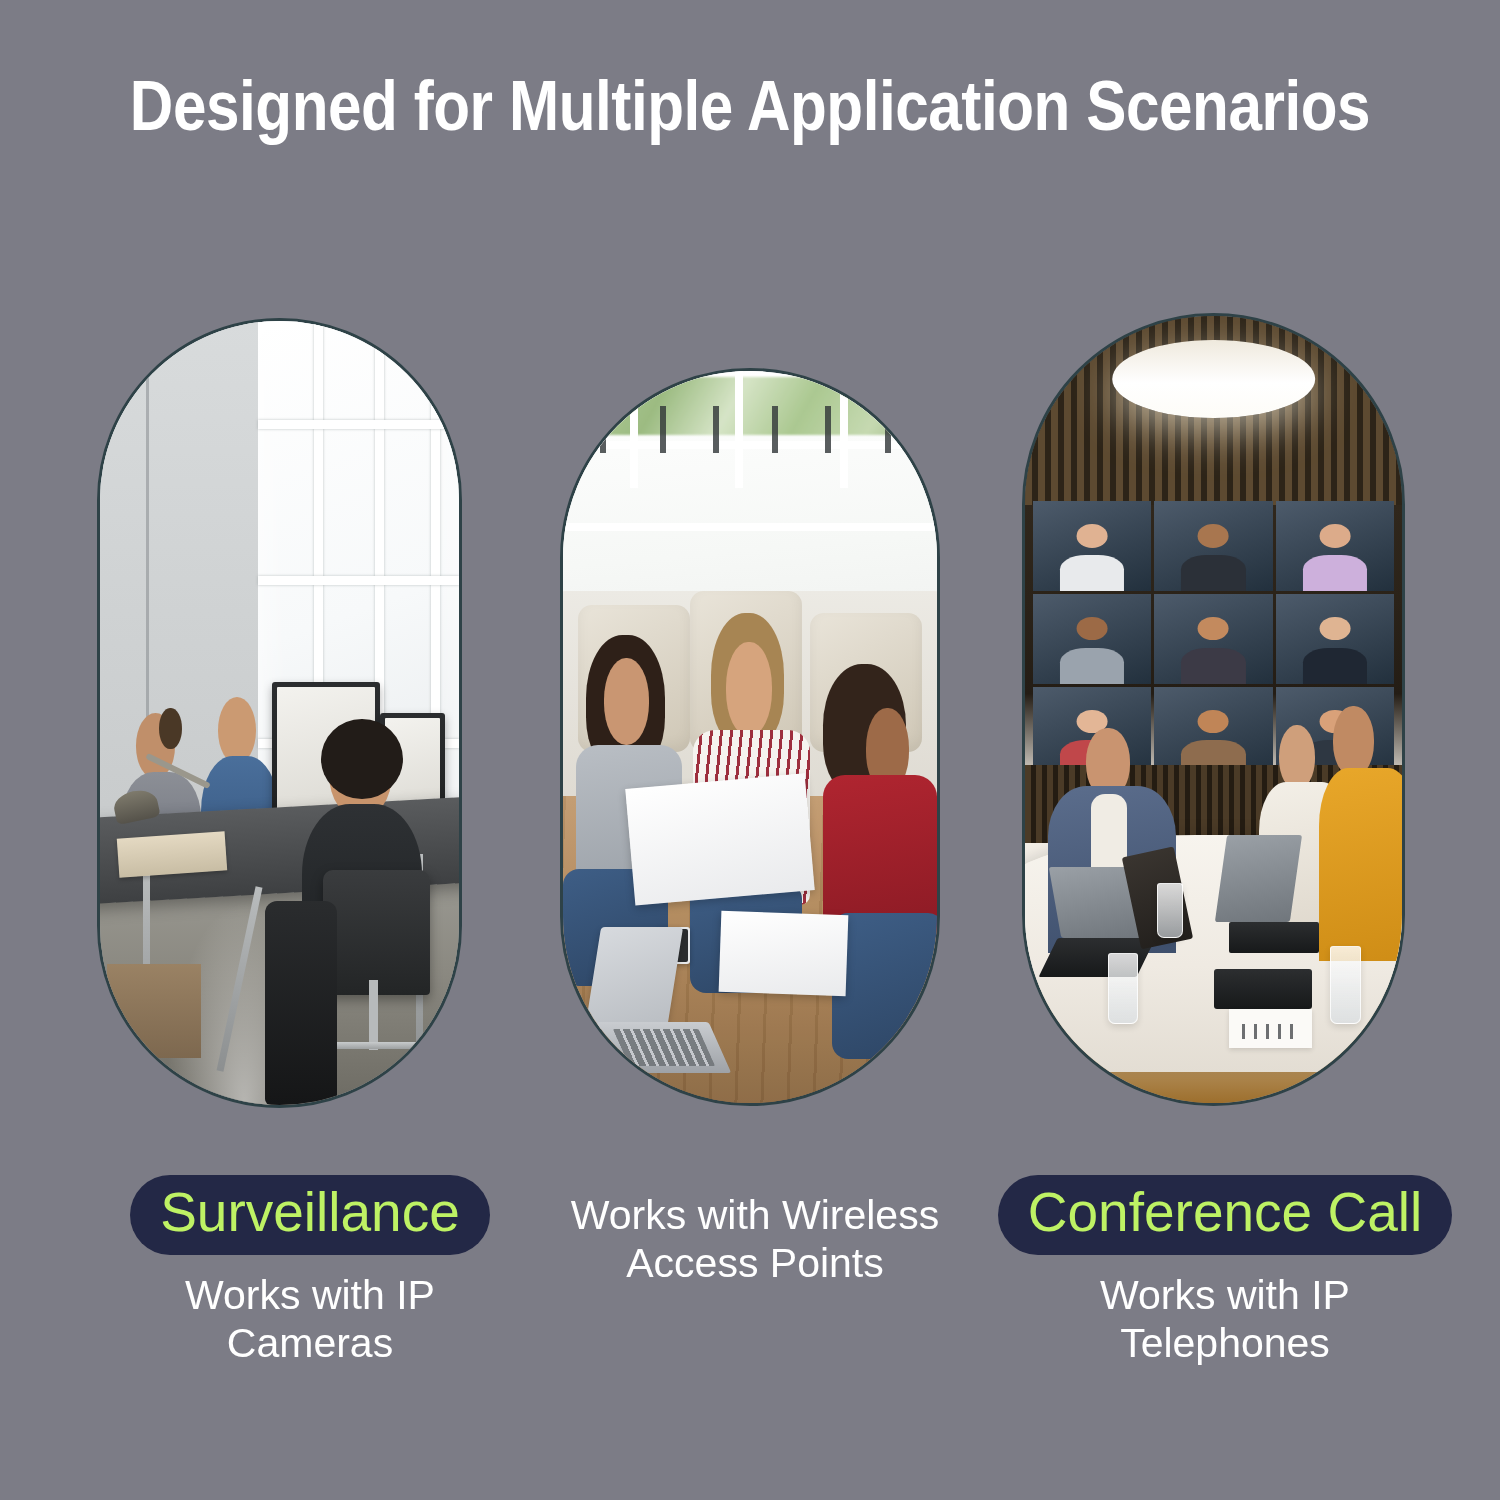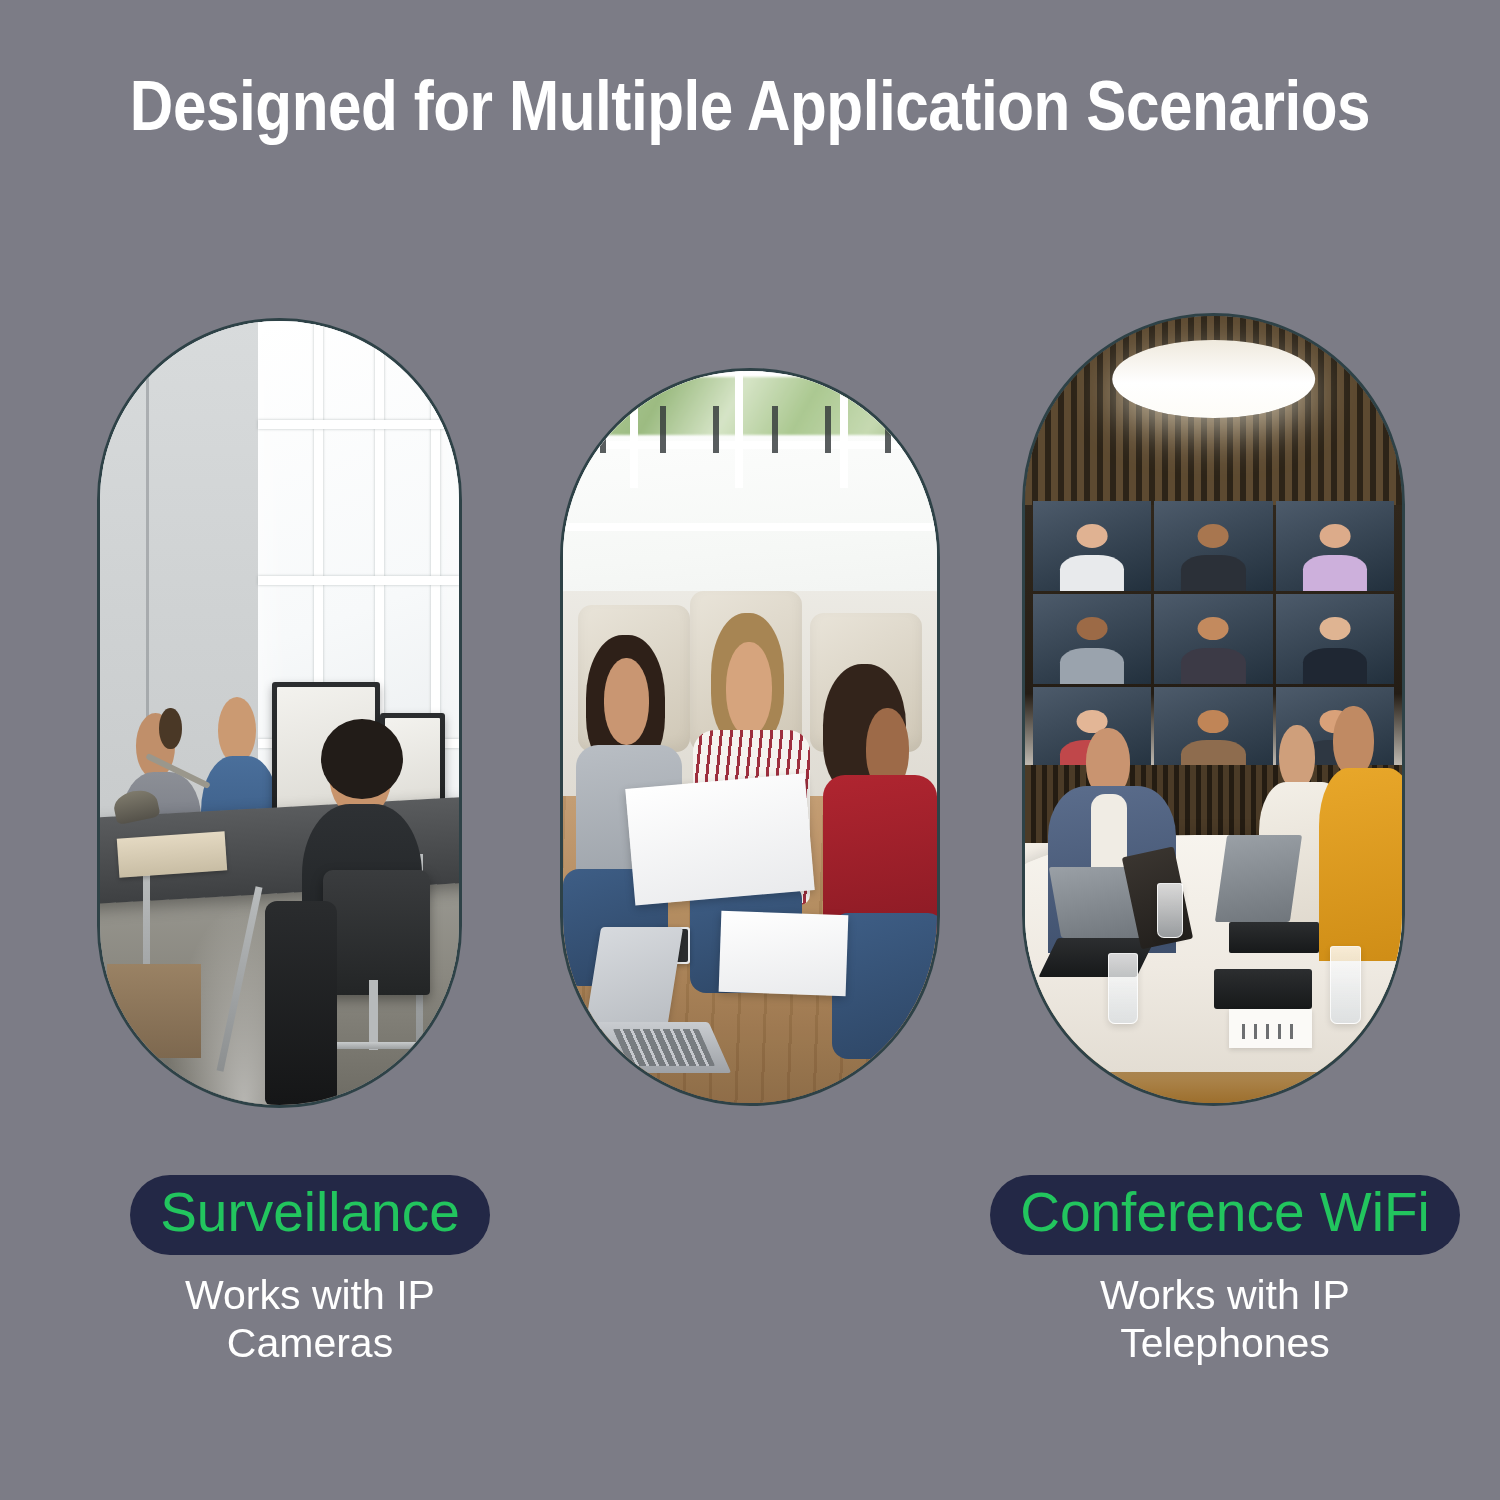--- a/index.html
+++ b/index.html
@@ -293,21 +293,21 @@
   }
   .c1 { left: 60px;  width: 500px; }
   .c2 { left: 505px; width: 500px; }
   .c3 { left: 965px; width: 520px; }
 
   .pill {
     display: inline-block;
     background: #232846;
     border-radius: 999px;
     padding: 10px 30px 15px 30px;
-    color: #22c55e;
+    color: #bef264;
     font-size: 55px;
     line-height: 1;
     white-space: nowrap;
     text-align: right;
   }
   .sub {
     margin-top: 17px;
     color: #ffffff;
     font-size: 41px;
     line-height: 1.17;
@@ -517,20 +517,22 @@
 
 <div class="caption-row">
 
   <div class="caption-col c1">
     <div class="pill">Surveillance</div>
     <div class="sub">Works with IP
 Cameras</div>
   </div>
 
   <div class="caption-col c2">
+    <div class="sub">Works with Wireless
+Access Points</div>
   </div>
 
   <div class="caption-col c3">
-    <div class="pill">Conference WiFi</div>
+    <div class="pill">Conference Call</div>
     <div class="sub">Works with IP
 Telephones</div>
   </div>
 </div>
 
 </body></html>

